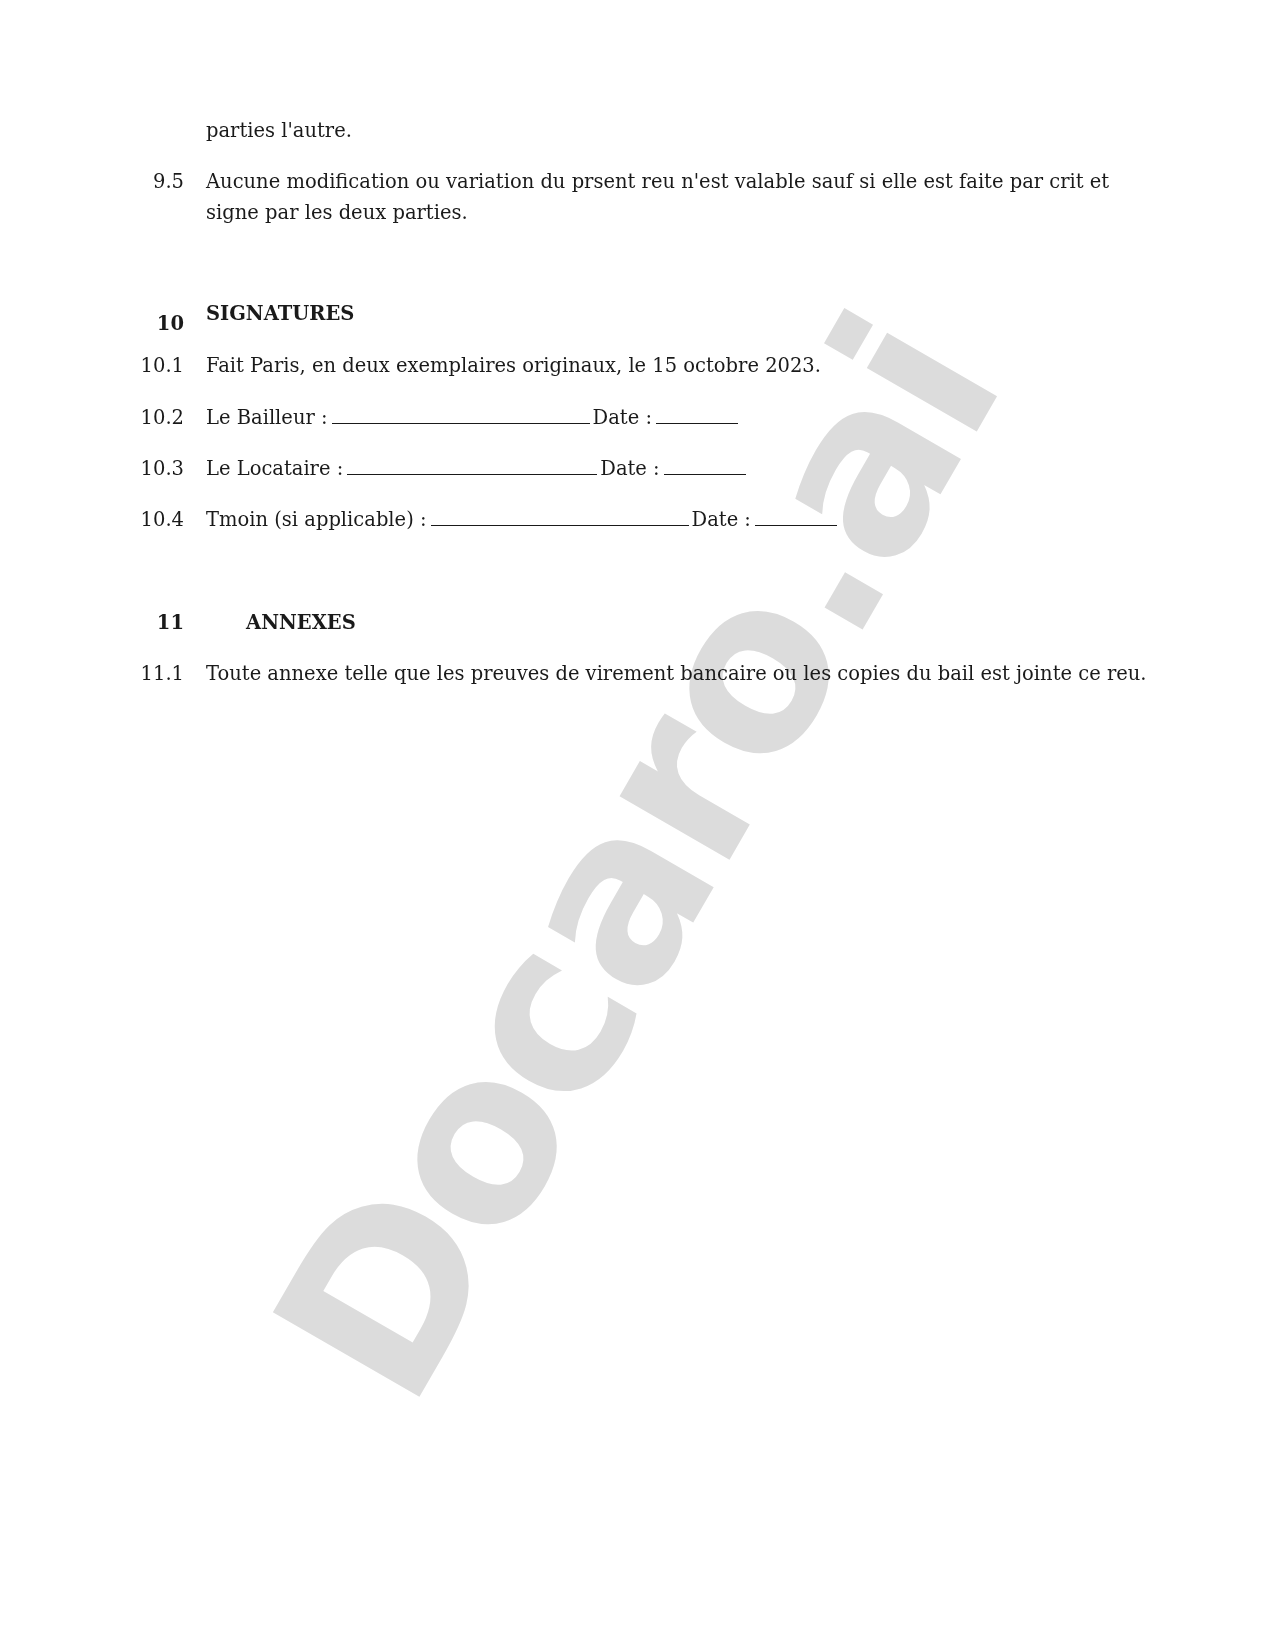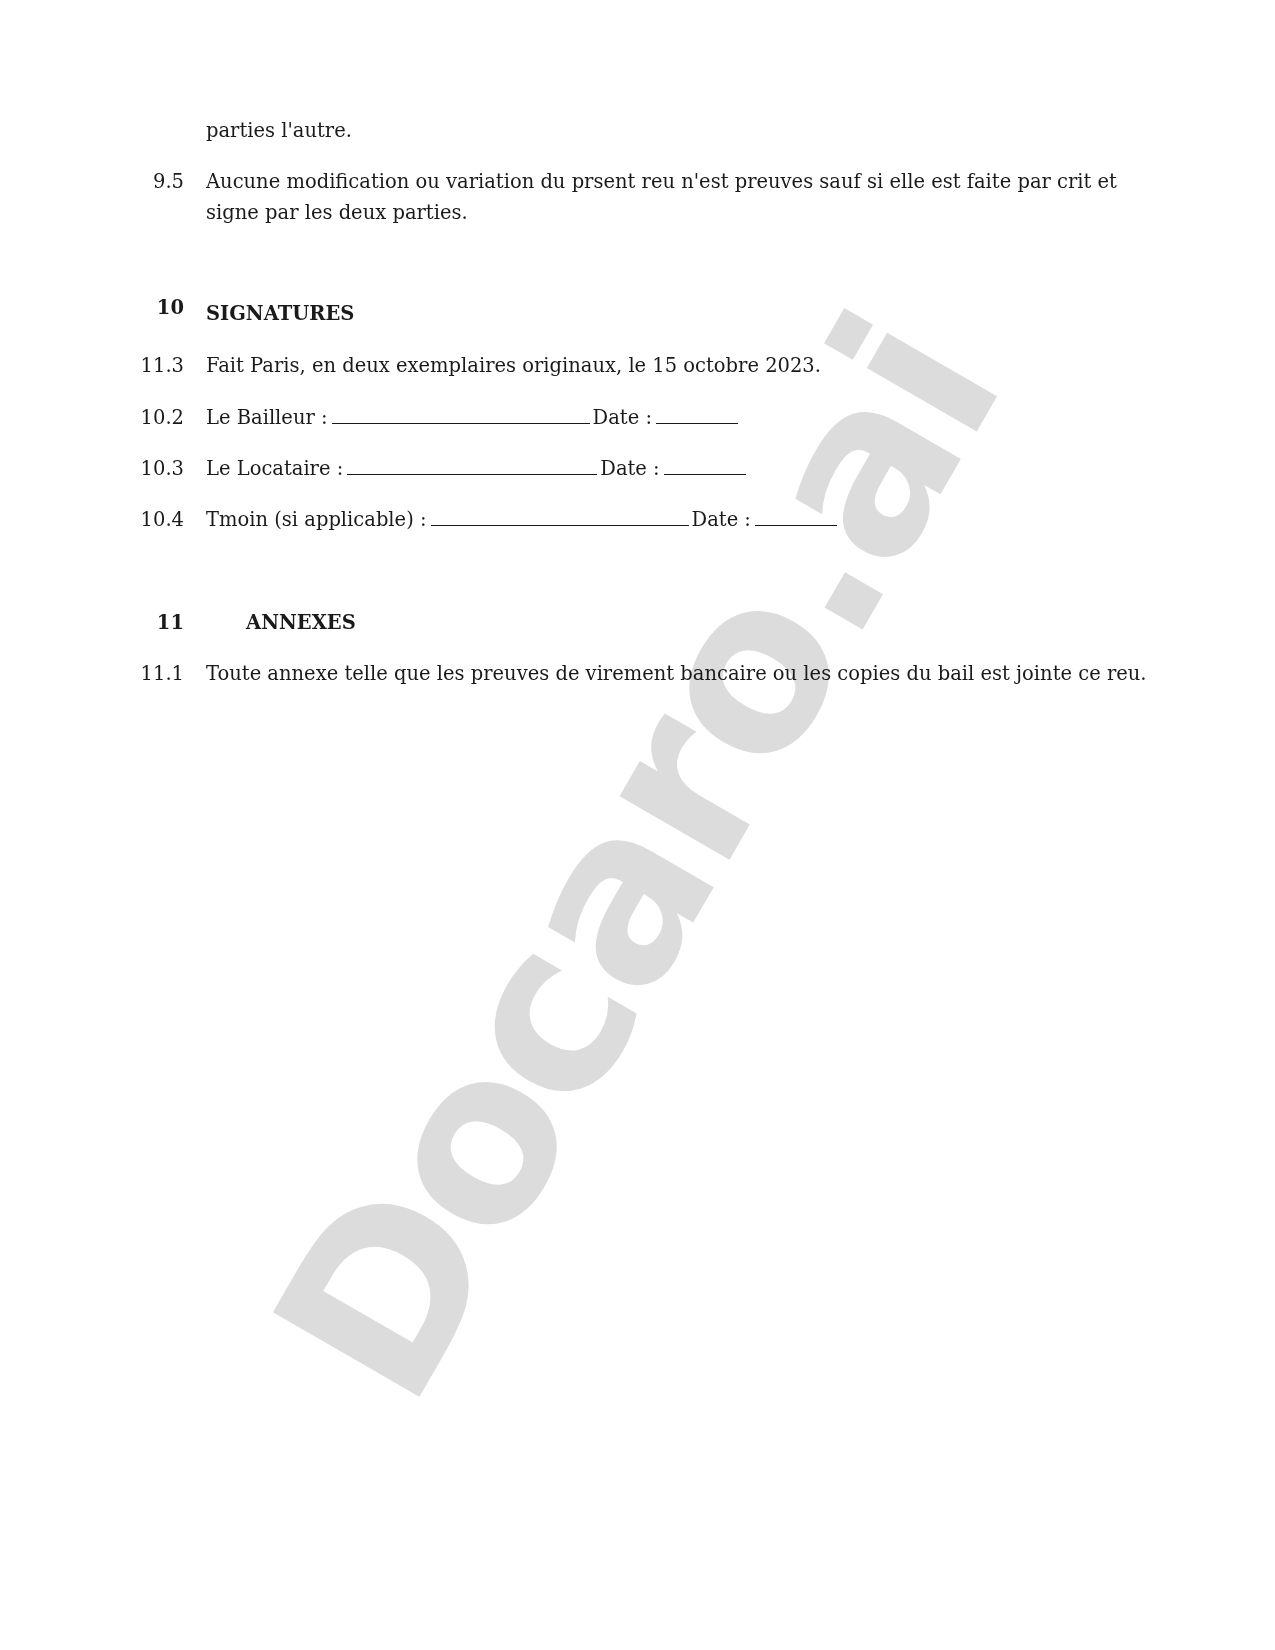--- a/index.html
+++ b/index.html
@@ -69,31 +69,31 @@
 <body>
 
 <div class="watermark">Docaro.ai</div>
 
 <div class="page">
 
   <div class="txt" style="top:119px;">parties  l'autre.</div>
 
   <div>
     <div class="num" style="top:170px;">9.5</div>
-    <div class="txt" style="top:170px;">Aucune modification ou variation du prsent reu n'est preuves sauf si elle est faite par crit et</div>
+    <div class="txt" style="top:170px;">Aucune modification ou variation du prsent reu n'est valable sauf si elle est faite par crit et</div>
     <div class="txt" style="top:201px;">signe par les deux parties.</div>
   </div>
 
   <div class="heading">
-    <div class="num" style="top:296px;text-align:right;">10</div>
+    <div class="num" style="top:312px;text-align:right;">10</div>
     <div class="txt" style="top:302px;">SIGNATURES</div>
   </div>
 
   <div>
-    <div class="num" style="top:354px;">11.3</div>
+    <div class="num" style="top:354px;">10.1</div>
     <div class="txt" style="top:354px;">Fait  Paris, en deux exemplaires originaux, le 15 octobre 2023.</div>
   </div>
 
   <div>
     <div class="num" style="top:406px;">10.2</div>
     <div class="txt" style="top:406px;">
       <span>Le Bailleur :</span><span class="blank" style="width:258px;"></span><span>Date :</span><span class="blank" style="width:82px;"></span>
     </div>
   </div>
 

